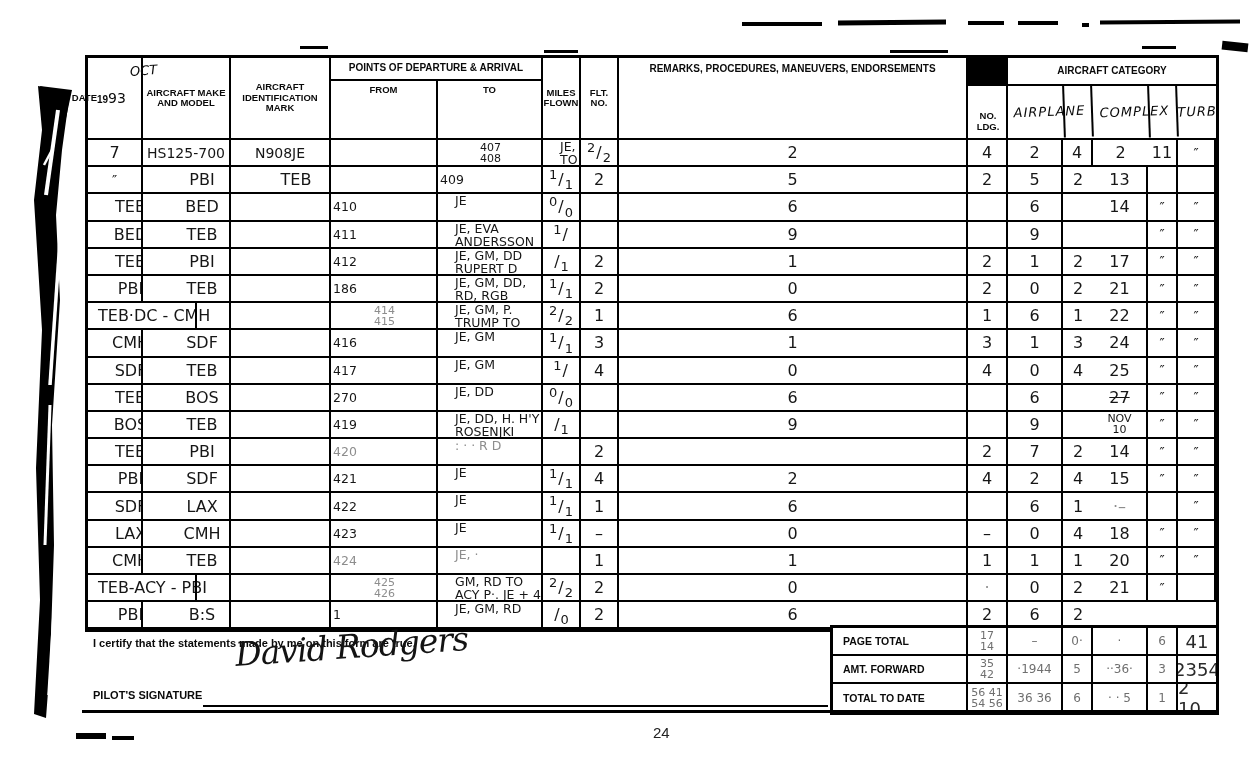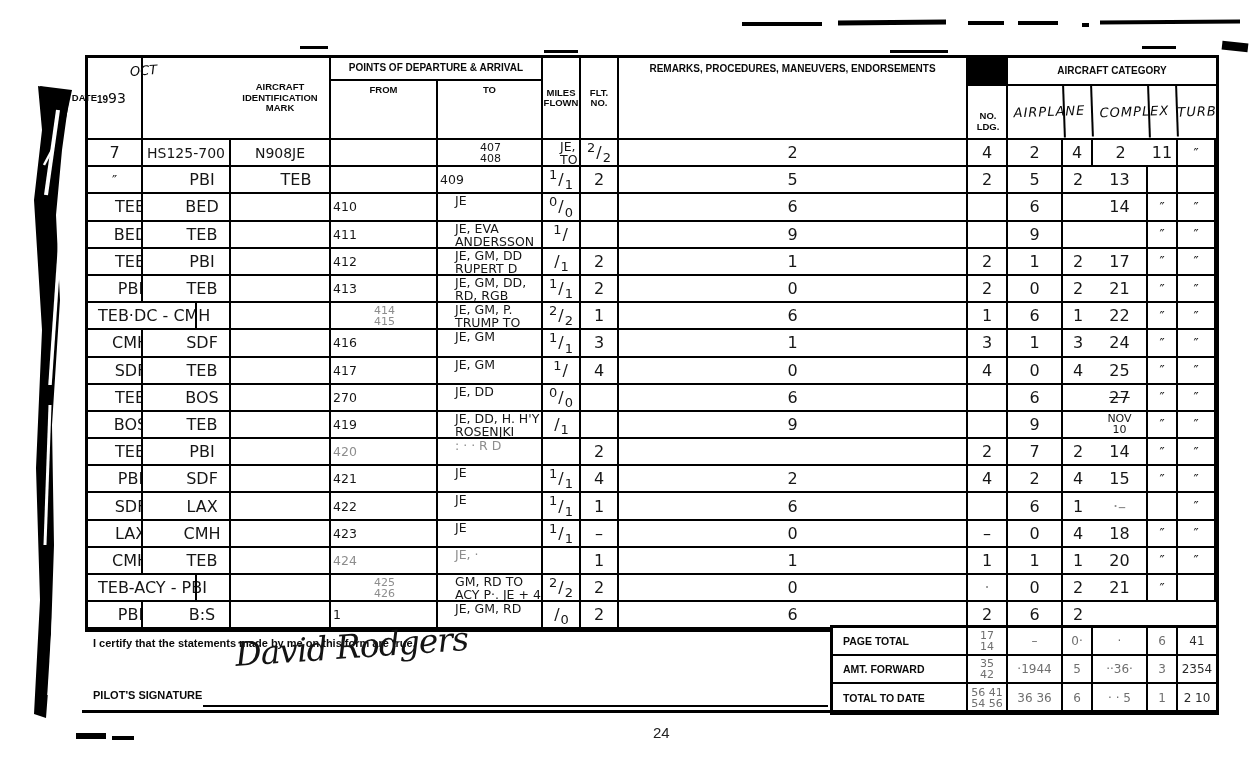--- a/index.html
+++ b/index.html
@@ -74,21 +74,21 @@
   .strike { text-decoration:line-through; }
   
   .totals { position:absolute; left:745px; top:570px;
             display:grid; grid-template-columns:135px 40px 55px 30px 55px 30px 38px;
             grid-auto-rows:28px; border:3px solid #000; background:#fff; }
   .t-cell { border-right:2px solid #000; border-bottom:2px solid #000;
             display:flex; align-items:center; justify-content:center; overflow:hidden; }
   .totals .row3 { border-bottom:none; }
   .t-label { font-weight:bold; font-size:10.5px; justify-content:flex-start; padding-left:10px; }
   .t-val { font-family:"DejaVu Sans",sans-serif; font-size:12px; color:#6f6f6f; }
-  .t-val.dark { color:#2a2a2a; font-size:12px; }
+  .t-val.dark { color:#2a2a2a; font-size:18px; }
   .t-ldg { flex-direction:column; line-height:11px; font-size:11px; }
   .t-cell.lastcol { border-right:none; }
   
   .certify { position:absolute; left:8px; top:582px; font-size:11px; font-weight:bold; }
   .sig-label { position:absolute; left:8px; top:634px; font-size:11px; font-weight:bold; }
   .sig-line { position:absolute; left:118px; top:650px; width:625px; border-top:2px solid #000; }
   .signature { position:absolute; left:150px; top:572px; font-family:"DejaVu Serif", serif;
                font-style:italic; font-size:33px; transform:rotate(-4deg); letter-spacing:-1px; color:#131313; }
   .bottom-line { position:absolute; left:-3px; top:655px; width:1134px; height:3px; background:#000; }
   .page-num { position:absolute; left:653px; top:724px; font-size:15px; color:#222; }
@@ -124,20 +124,21 @@
   </svg>
 
   <div class="sheet">
 
     <div class="thead">
       <div class="th h-date">
         <span>DATE</span>
         <span class="yearline"><span>19</span><span class="hwyear">93</span></span>
         <span class="hwmonth">OCT</span>
       </div>
+      <div class="th h-make">AIRCRAFT MAKE AND MODEL</div>
       <div class="th h-ident">AIRCRAFT IDENTIFICATION MARK</div>
       <div class="th h-points">POINTS OF DEPARTURE &amp; ARRIVAL</div>
       <div class="th h-from">FROM</div>
       <div class="th h-to">TO</div>
       <div class="th h-miles">MILES FLOWN</div>
       <div class="th h-flt">FLT. NO.</div>
       <div class="th h-rem">REMARKS, PROCEDURES, MANEUVERS, ENDORSEMENTS</div>
       <div class="th h-ldg">
         <span class="blackbox"></span>
         <span>NO. LDG.</span>
@@ -246,21 +247,21 @@
         <div class="tb-cell hw c-ap2">1</div>
         <div class="tb-cell hw c-cx1">2</div>
         <div class="tb-cell hw c-cx2">1</div>
         <div class="tb-cell hw c-turb">2</div>
         <div class="tb-cell hw c-date">17</div>
         <div class="tb-cell hw c-make">″</div>
         <div class="tb-cell hw c-ident">″</div>
         <div class="tb-cell hw c-from">PBI</div>
         <div class="tb-cell hw c-to">TEB</div>
         <div class="tb-cell hw c-miles"></div>
-        <div class="tb-cell hw c-flt">413</div>
+        <div class="tb-cell hw c-flt">186</div>
         <div class="tb-cell hw c-remarks">
           <span>JE, GM, DD, RD, RGB NOVETE, DONALD TRUMP</span>
         </div>
         <div class="tb-cell hw c-ldg">
           <span class="num">1</span>
           <span class="slash">/</span>
           <span class="den">1</span>
         </div>
         <div class="tb-cell hw c-ap1">2</div>
         <div class="tb-cell hw c-ap2">0</div>

